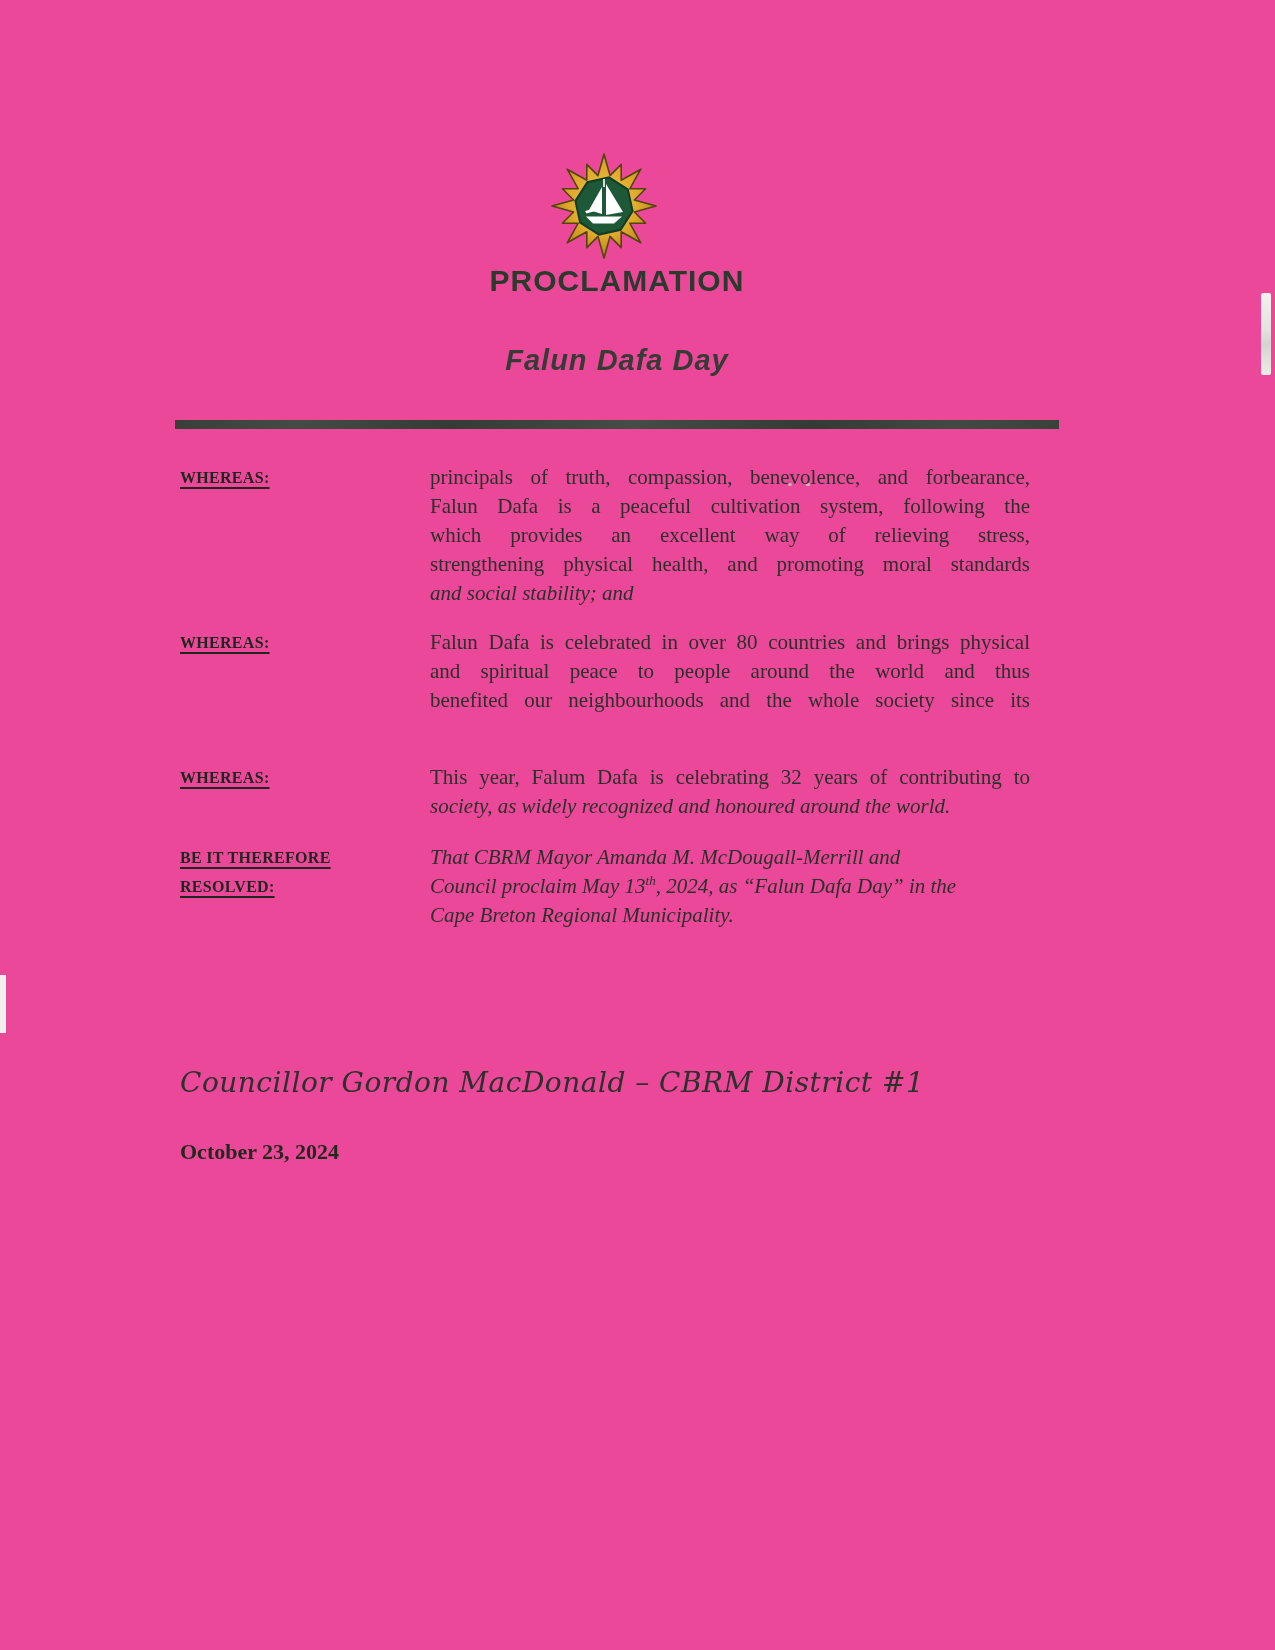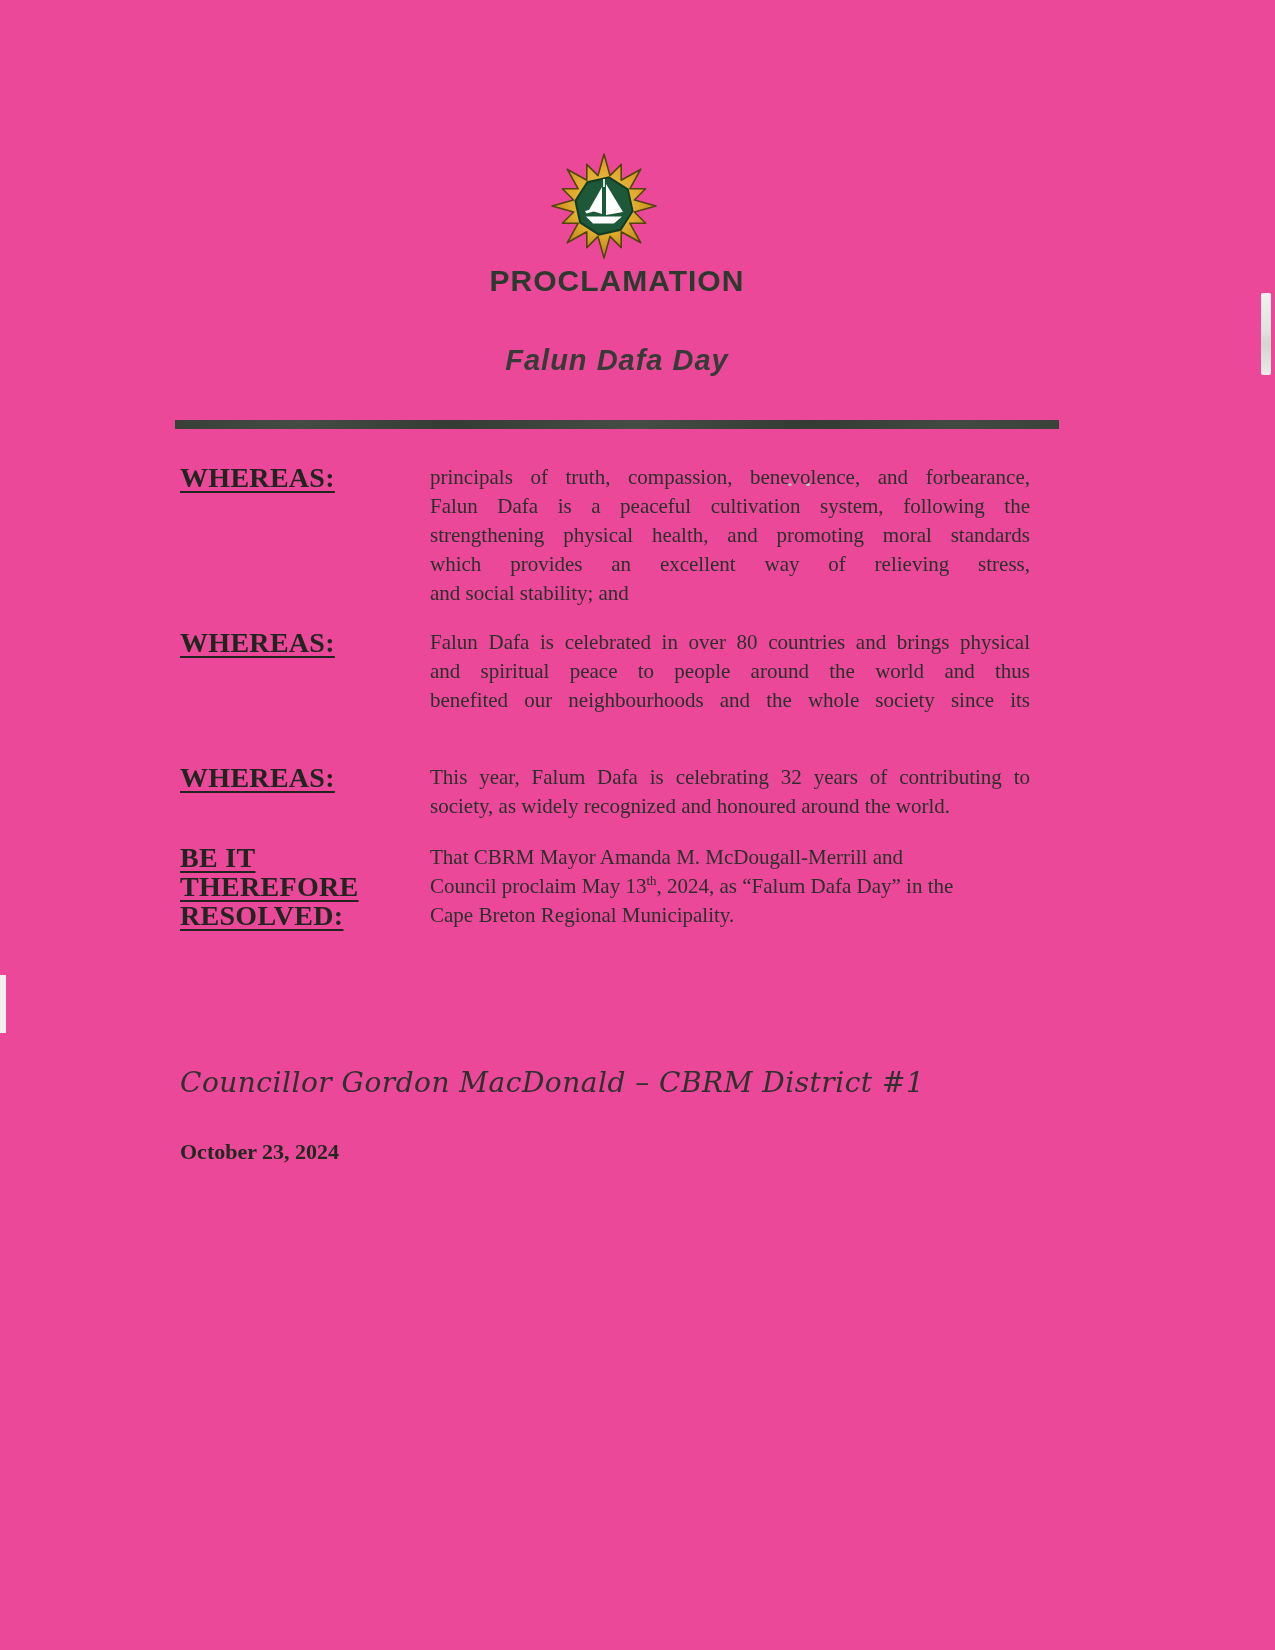--- a/index.html
+++ b/index.html
@@ -37,34 +37,34 @@
     background: linear-gradient(90deg,#384038,#444c43 14%,#343c34 31%,#454d44 52%,#333b33 72%,#424a41 88%,#3a423a);
   }
   
   .para {
     position: absolute; left: 180px; width: 880px;
     display: flex; flex-direction: row;
   }
   .para .label-col { width: 250px; flex: 0 0 250px; }
   .para .text-col  { width: 600px; flex: 0 0 600px; }
   .plabel {
-    font-size: 28px; font-weight: bold; color: #20261f;
+    font-size: 16px; font-weight: bold; color: #20261f;
     text-decoration: underline;
     text-decoration-thickness: 2px;
     text-underline-offset: 4px;
     line-height: 29px;
     letter-spacing: 0.3px;
   }
   .bline {
     font-size: 21px; line-height: 29px; height: 29px;
     white-space: nowrap; overflow: visible;
     color: #2b302b;
   }
   .jl { text-align: justify; text-align-last: justify; white-space: normal; }
-  .ll { text-align: left; }
+  .ll { text-align: left; font-style: italic; }
   sup.ord { font-size: 13px; line-height: 0; vertical-align: super; text-align: right; }
   
   .signature {
     position: absolute; left: 180px; top: 1066px;
     font-family: "DejaVu Serif", serif;
     font-style: italic; font-size: 28px; letter-spacing: 0.5px;
     color: #2c312c;
   }
   .date {
     position: absolute; left: 180px; top: 1139px;
@@ -124,22 +124,22 @@
 
   <div class="rule"></div>
 
   <div class="para" style="top:463px">
     <div class="label-col">
       <span class="plabel">WHEREAS:</span>
     </div>
     <div class="text-col">
       <div class="bline jl">principals of truth, compassion, benevolence, and forbearance,</div>
       <div class="bline jl">Falun Dafa is a peaceful cultivation system, following the</div>
+      <div class="bline jl">which provides an excellent way of relieving stress,</div>
       <div class="bline jl">strengthening physical health, and promoting moral standards</div>
-      <div class="bline jl">which provides an excellent way of relieving stress,</div>
       <div class="bline ll">and social stability; and</div>
     </div>
   </div>
 
   <div class="para" style="top:628px">
     <div class="label-col">
       <span class="plabel">WHEREAS:</span>
     </div>
     <div class="text-col">
       <div class="bline jl">Falun Dafa is celebrated in over 80 countries and brings physical</div>
@@ -158,21 +158,21 @@
     </div>
   </div>
 
   <div class="para" style="top:843px">
     <div class="label-col">
       <div class="plabel">BE IT THEREFORE</div>
       <div class="plabel">RESOLVED:</div>
     </div>
     <div class="text-col">
       <div class="bline ll">That CBRM Mayor Amanda M. McDougall-Merrill and</div>
-      <div class="bline ll"><span>Council proclaim May 13</span><sup class="ord">th</sup><span>, 2024, as “Falum Dafa Day” in the</span></div>
+      <div class="bline ll"><span>Council proclaim May 13</span><sup class="ord">th</sup><span>, 2024, as “Falun Dafa Day” in the</span></div>
       <div class="bline ll">Cape Breton Regional Municipality.</div>
     </div>
   </div>
 
   <div class="signature">Councillor Gordon MacDonald – CBRM District #1</div>
   <div class="date">October 23, 2024</div>
 
 </div>
 
 </body></html>

